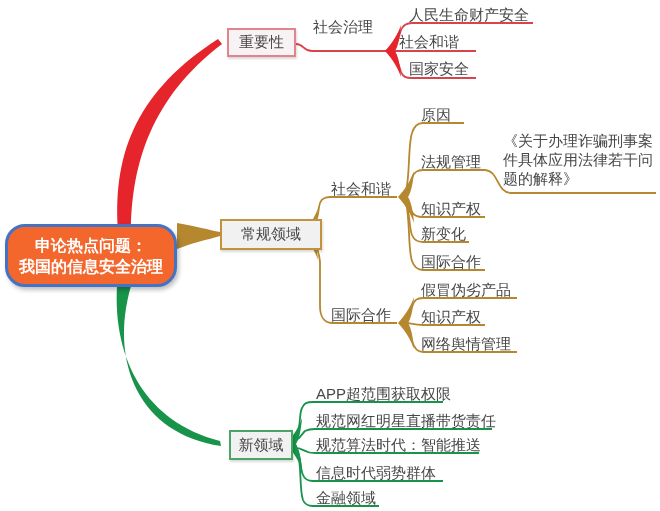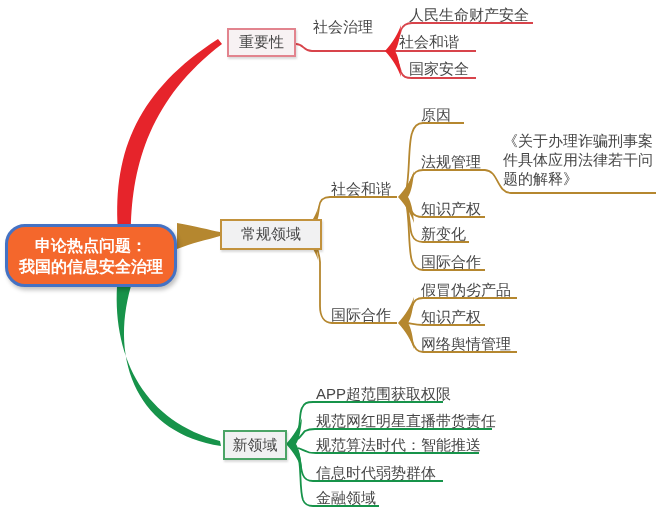--- a/index.html
+++ b/index.html
@@ -20,21 +20,21 @@
     display:flex;align-items:center;justify-content:center;text-align:center;
     white-space:pre-line;box-shadow:2px 3px 4px rgba(0,0,0,0.25);box-sizing:border-box;
   }
   .box{
     position:absolute;display:flex;align-items:center;justify-content:center;
     font-size:15px;color:#474747;background:#f1f1f2;border-radius:0;
     box-shadow:1px 2px 2px rgba(0,0,0,0.15);box-sizing:border-box;
   }
   .imp{background:#f7f2f3;border:2px solid #e2848e;}
   .reg{border:2px solid #c2923d;}
-  .new{border:2px solid #4ba466;}
+  .new{border:2px solid #4ba466;margin-left:6px;}
 </style>
 </head>
 <body>
 
 <div class="canvas">
 
   <svg width="660" height="511" viewBox="0 0 660 511">
 
     <path fill="#e6242b" stroke="none" d="M118,229 C113,150 139,90 218,39 L222,44 C151,98 132,164 131,229 Z"></path>
     <g stroke="#d8444b" fill="none" stroke-width="1.8">

